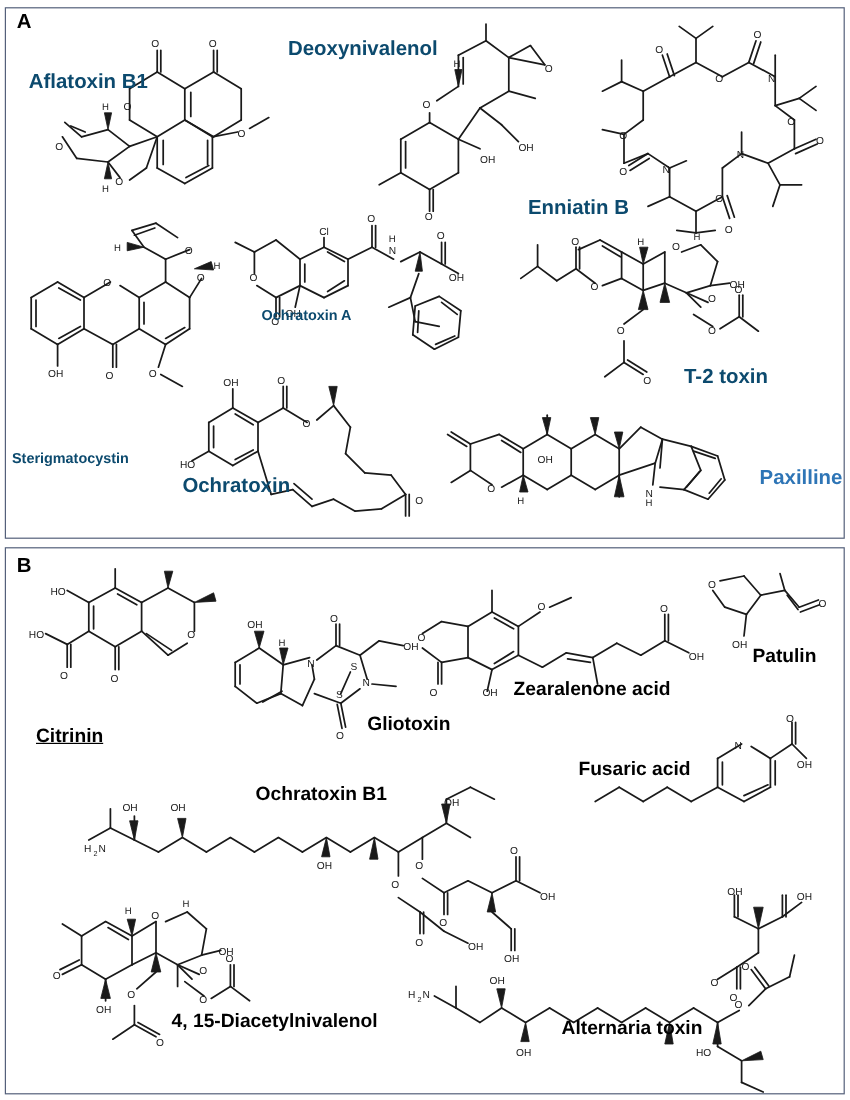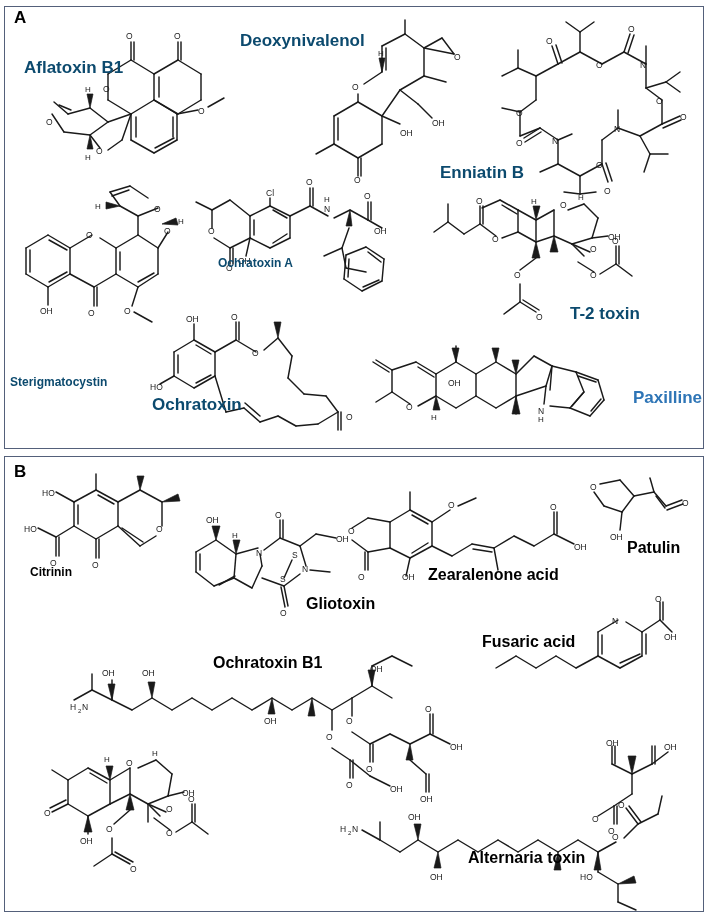--- a/index.html
+++ b/index.html
@@ -23,21 +23,21 @@
   #lbl-aflatoxin-b1     {left:24px;  top:59px;  font-size:17px;}
   #lbl-deoxynivalenol   {left:240px; top:32px;  font-size:17px;text-align:right;}
   #lbl-enniatin-b       {left:440px; top:164px; font-size:17px;}
   #lbl-ochratoxin-a     {left:218px; top:257px; font-size:12px;text-align:right;}
   #lbl-sterigmatocystin {left:10px;  top:328px; font-size:12px;margin-top:48px;}
   #lbl-t2-toxin         {left:570px; top:305px; font-size:17px;}
   #lbl-zearalenone      {left:152px; top:396px; font-size:17px;}
   #lbl-paxilline        {left:604px; top:389px; font-size:17px;}
 
   
-  #lbl-citrinin            {left:30px;  top:566px; font-size:12px;}
+  #lbl-citrinin            {left:30px;  top:606px; font-size:16px;text-decoration:underline;}
   #lbl-gliotoxin           {left:306px; top:596px; font-size:16px;}
   #lbl-mycophenolic-acid   {left:428px; top:567px; font-size:16px;}
   #lbl-patulin             {left:627px; top:540px; font-size:16px;}
   #lbl-fusaric-acid        {left:482px; top:634px; font-size:16px;}
   #lbl-fumonisin-b1        {left:213px; top:655px; font-size:16px;}
   #lbl-diacetylnivalenol   {left:143px; top:844px; font-size:16px;}
   #lbl-alternaria-toxin    {left:468px; top:850px; font-size:16px;}
 
   .struct{position:absolute;}
   .struct svg{display:block;overflow:visible;}
@@ -890,15 +890,16 @@
       <text x="-6" y="80">O</text>
     </svg>
   </div>
 
   <div class="lbl lbl-black" id="lbl-citrinin">Citrinin</div>
   <div class="lbl lbl-black" id="lbl-gliotoxin">Gliotoxin</div>
   <div class="lbl lbl-black" id="lbl-mycophenolic-acid">Zearalenone acid</div>
   <div class="lbl lbl-black" id="lbl-patulin">Patulin</div>
   <div class="lbl lbl-black" id="lbl-fusaric-acid">Fusaric acid</div>
   <div class="lbl lbl-black" id="lbl-fumonisin-b1">Ochratoxin B1</div>
+  <div class="lbl lbl-black" id="lbl-diacetylnivalenol">4, 15-Diacetylnivalenol</div>
   <div class="lbl lbl-black" id="lbl-alternaria-toxin">Alternaria toxin</div>
 
 </div>
 
 </body></html>

